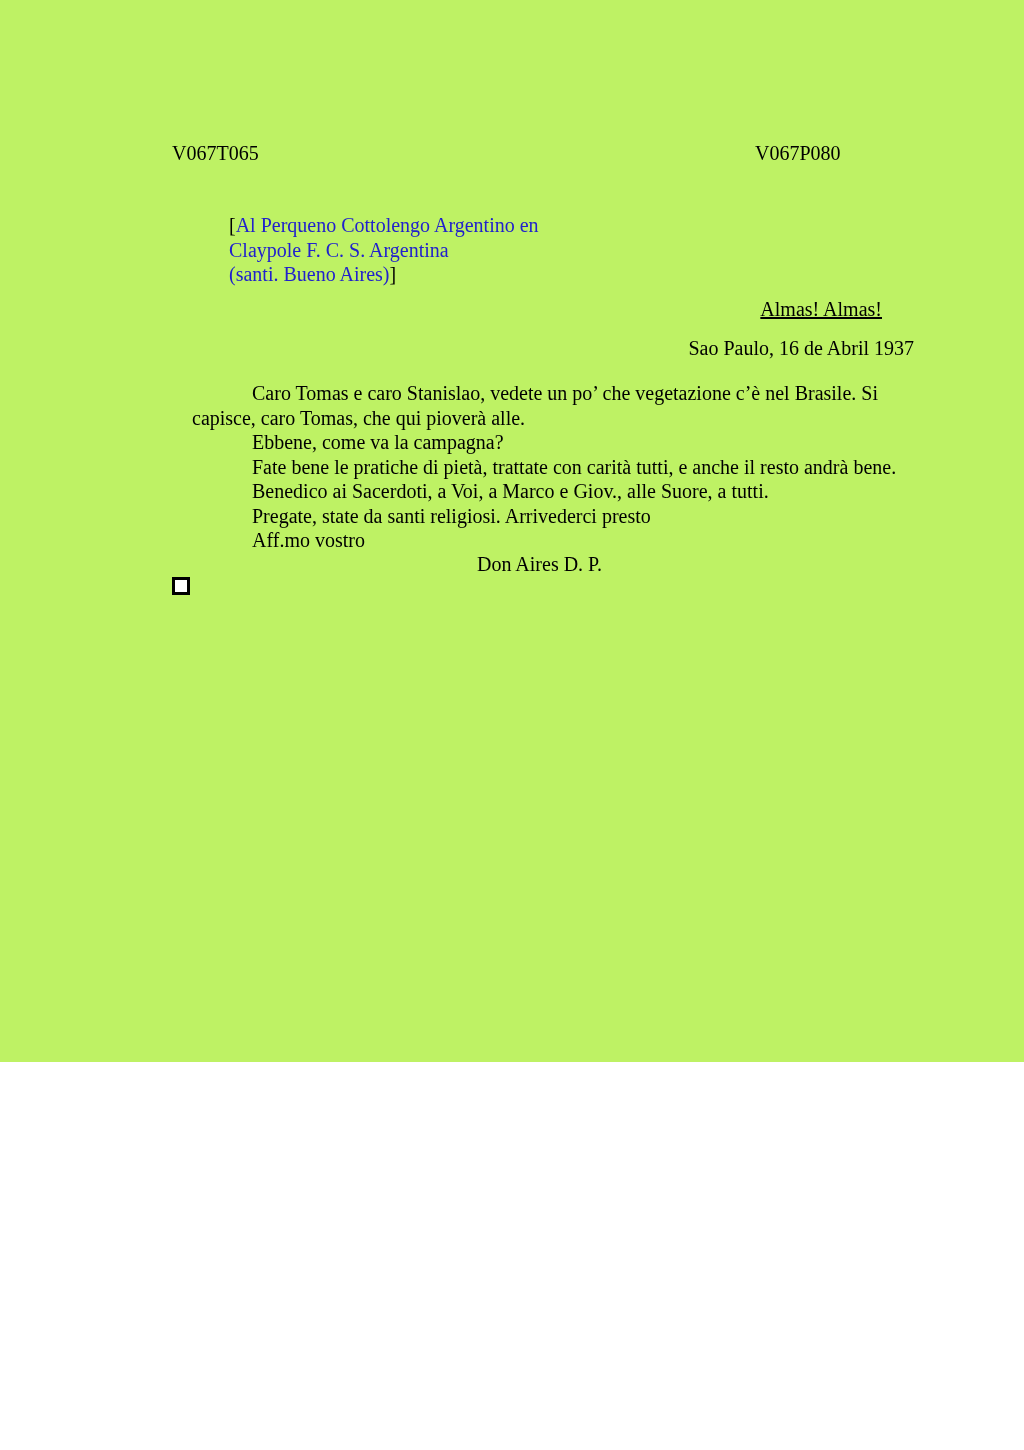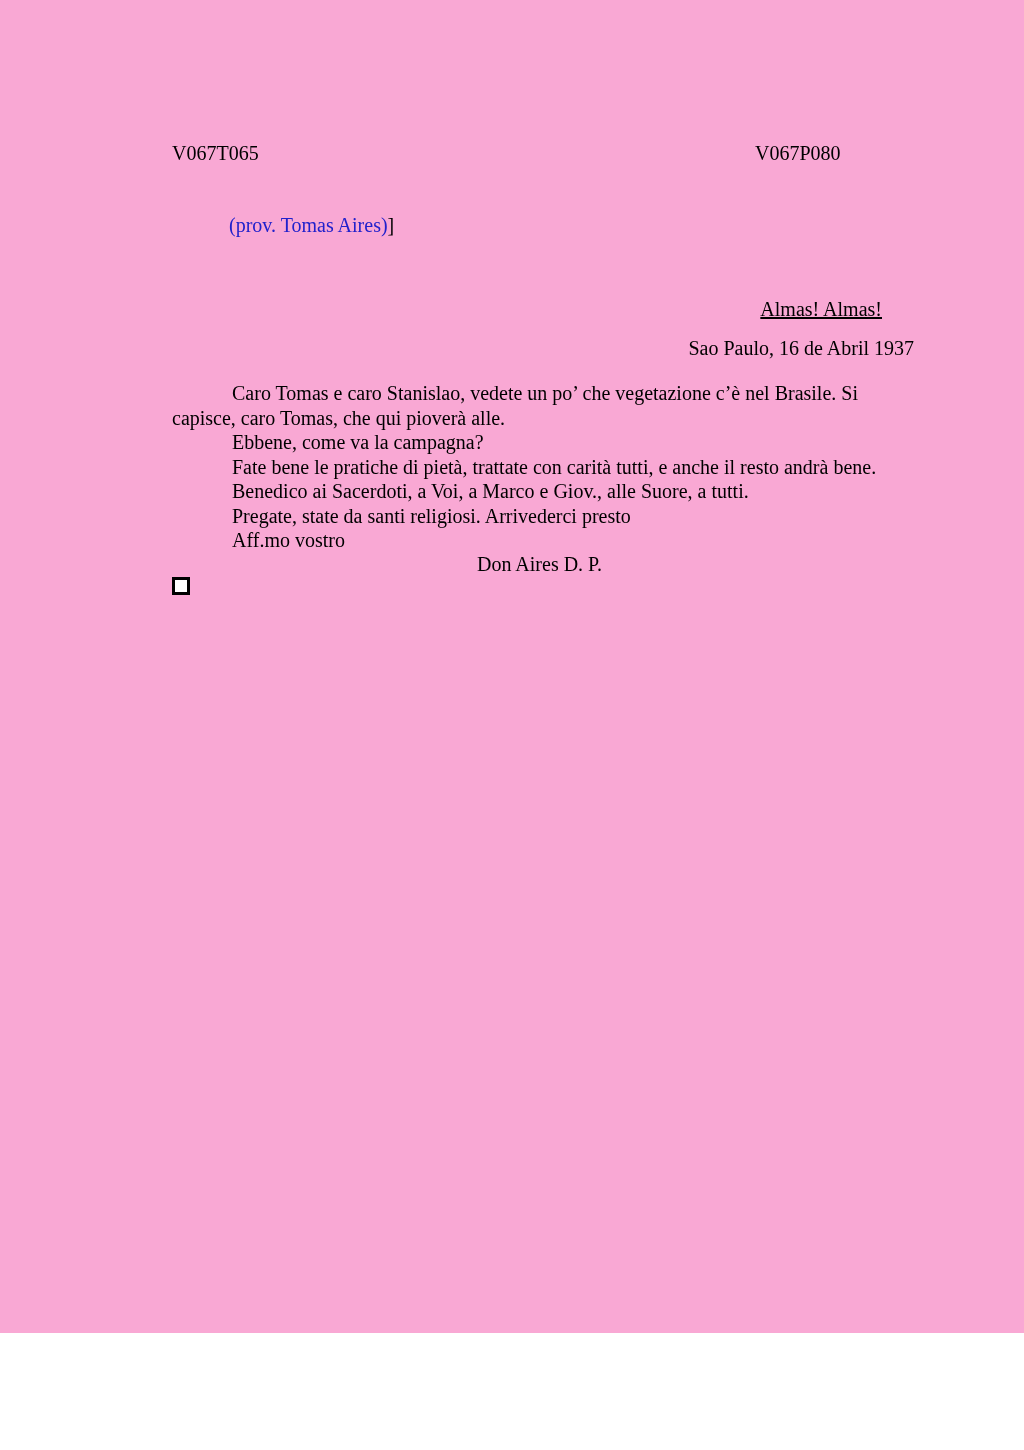--- a/index.html
+++ b/index.html
@@ -3,42 +3,42 @@
 <meta charset="utf-8">
 <style>
   html, body {
     margin: 0;
     padding: 0;
     background: #ffffff;
   }
   .page {
     position: relative;
     width: 1024px;
-    height: 1333px;
-    background: #f9a8d4;
+    height: 1062px;
+    background: #bef264;
     font-family: "Liberation Serif", "DejaVu Serif", serif;
     font-size: 20px;
     line-height: 24.5px;
     color: #000000;
     overflow: hidden;
   }
   .abs { position: absolute; white-space: nowrap; }
 
   .code-left  { left: 172px; top: 141px; }
   .code-right { left: 755px; top: 141px; }
 
   .address-block { left: 229px; top: 213px; }
   .address-block .blue { color: #2121cc; }
   .address-block .bracket { color: #000000; }
 
   .salutation { right: 142px; top: 297px; text-decoration: underline; }
   .dateline   { right: 110px; top: 336px; }
 
   .body-block { left: 172px; top: 381px; width: 760px; }
-  .body-block .line { white-space: nowrap; }
+  .body-block .line { white-space: nowrap; margin-left: 20px; }
   .body-block .line.indent { padding-left: 60px; }
 
   .signature { left: 477px; top: 552px; }
 
   .end-mark {
     position: absolute;
     left: 172px;
     top: 577px;
     width: 12px;
     height: 12px;
@@ -49,21 +49,23 @@
 </head>
 <body>
 
 <div class="page">
 
   <span class="abs code-left">V067T065</span>
 
   <span class="abs code-right">V067P080</span>
 
   <div class="abs address-block">
-    <div class="line"><span class="blue">(prov. Tomas Aires)</span><span class="bracket">]</span></div>
+    <div class="line"><span class="bracket">[</span><span class="blue">Al Perqueno Cottolengo Argentino en</span></div>
+    <div class="line blue">Claypole F. C. S. Argentina</div>
+    <div class="line"><span class="blue">(santi. Bueno Aires)</span><span class="bracket">]</span></div>
   </div>
 
   <span class="abs salutation">Almas! Almas!</span>
 
   <span class="abs dateline">Sao Paulo, 16 de Abril 1937</span>
 
   <div class="abs body-block">
     <div class="line indent">Caro Tomas e caro Stanislao, vedete un po’ che vegetazione c’è nel Brasile. Si</div>
     <div class="line">capisce, caro Tomas, che qui pioverà alle.</div>
     <div class="line indent">Ebbene, come va la campagna?</div>

